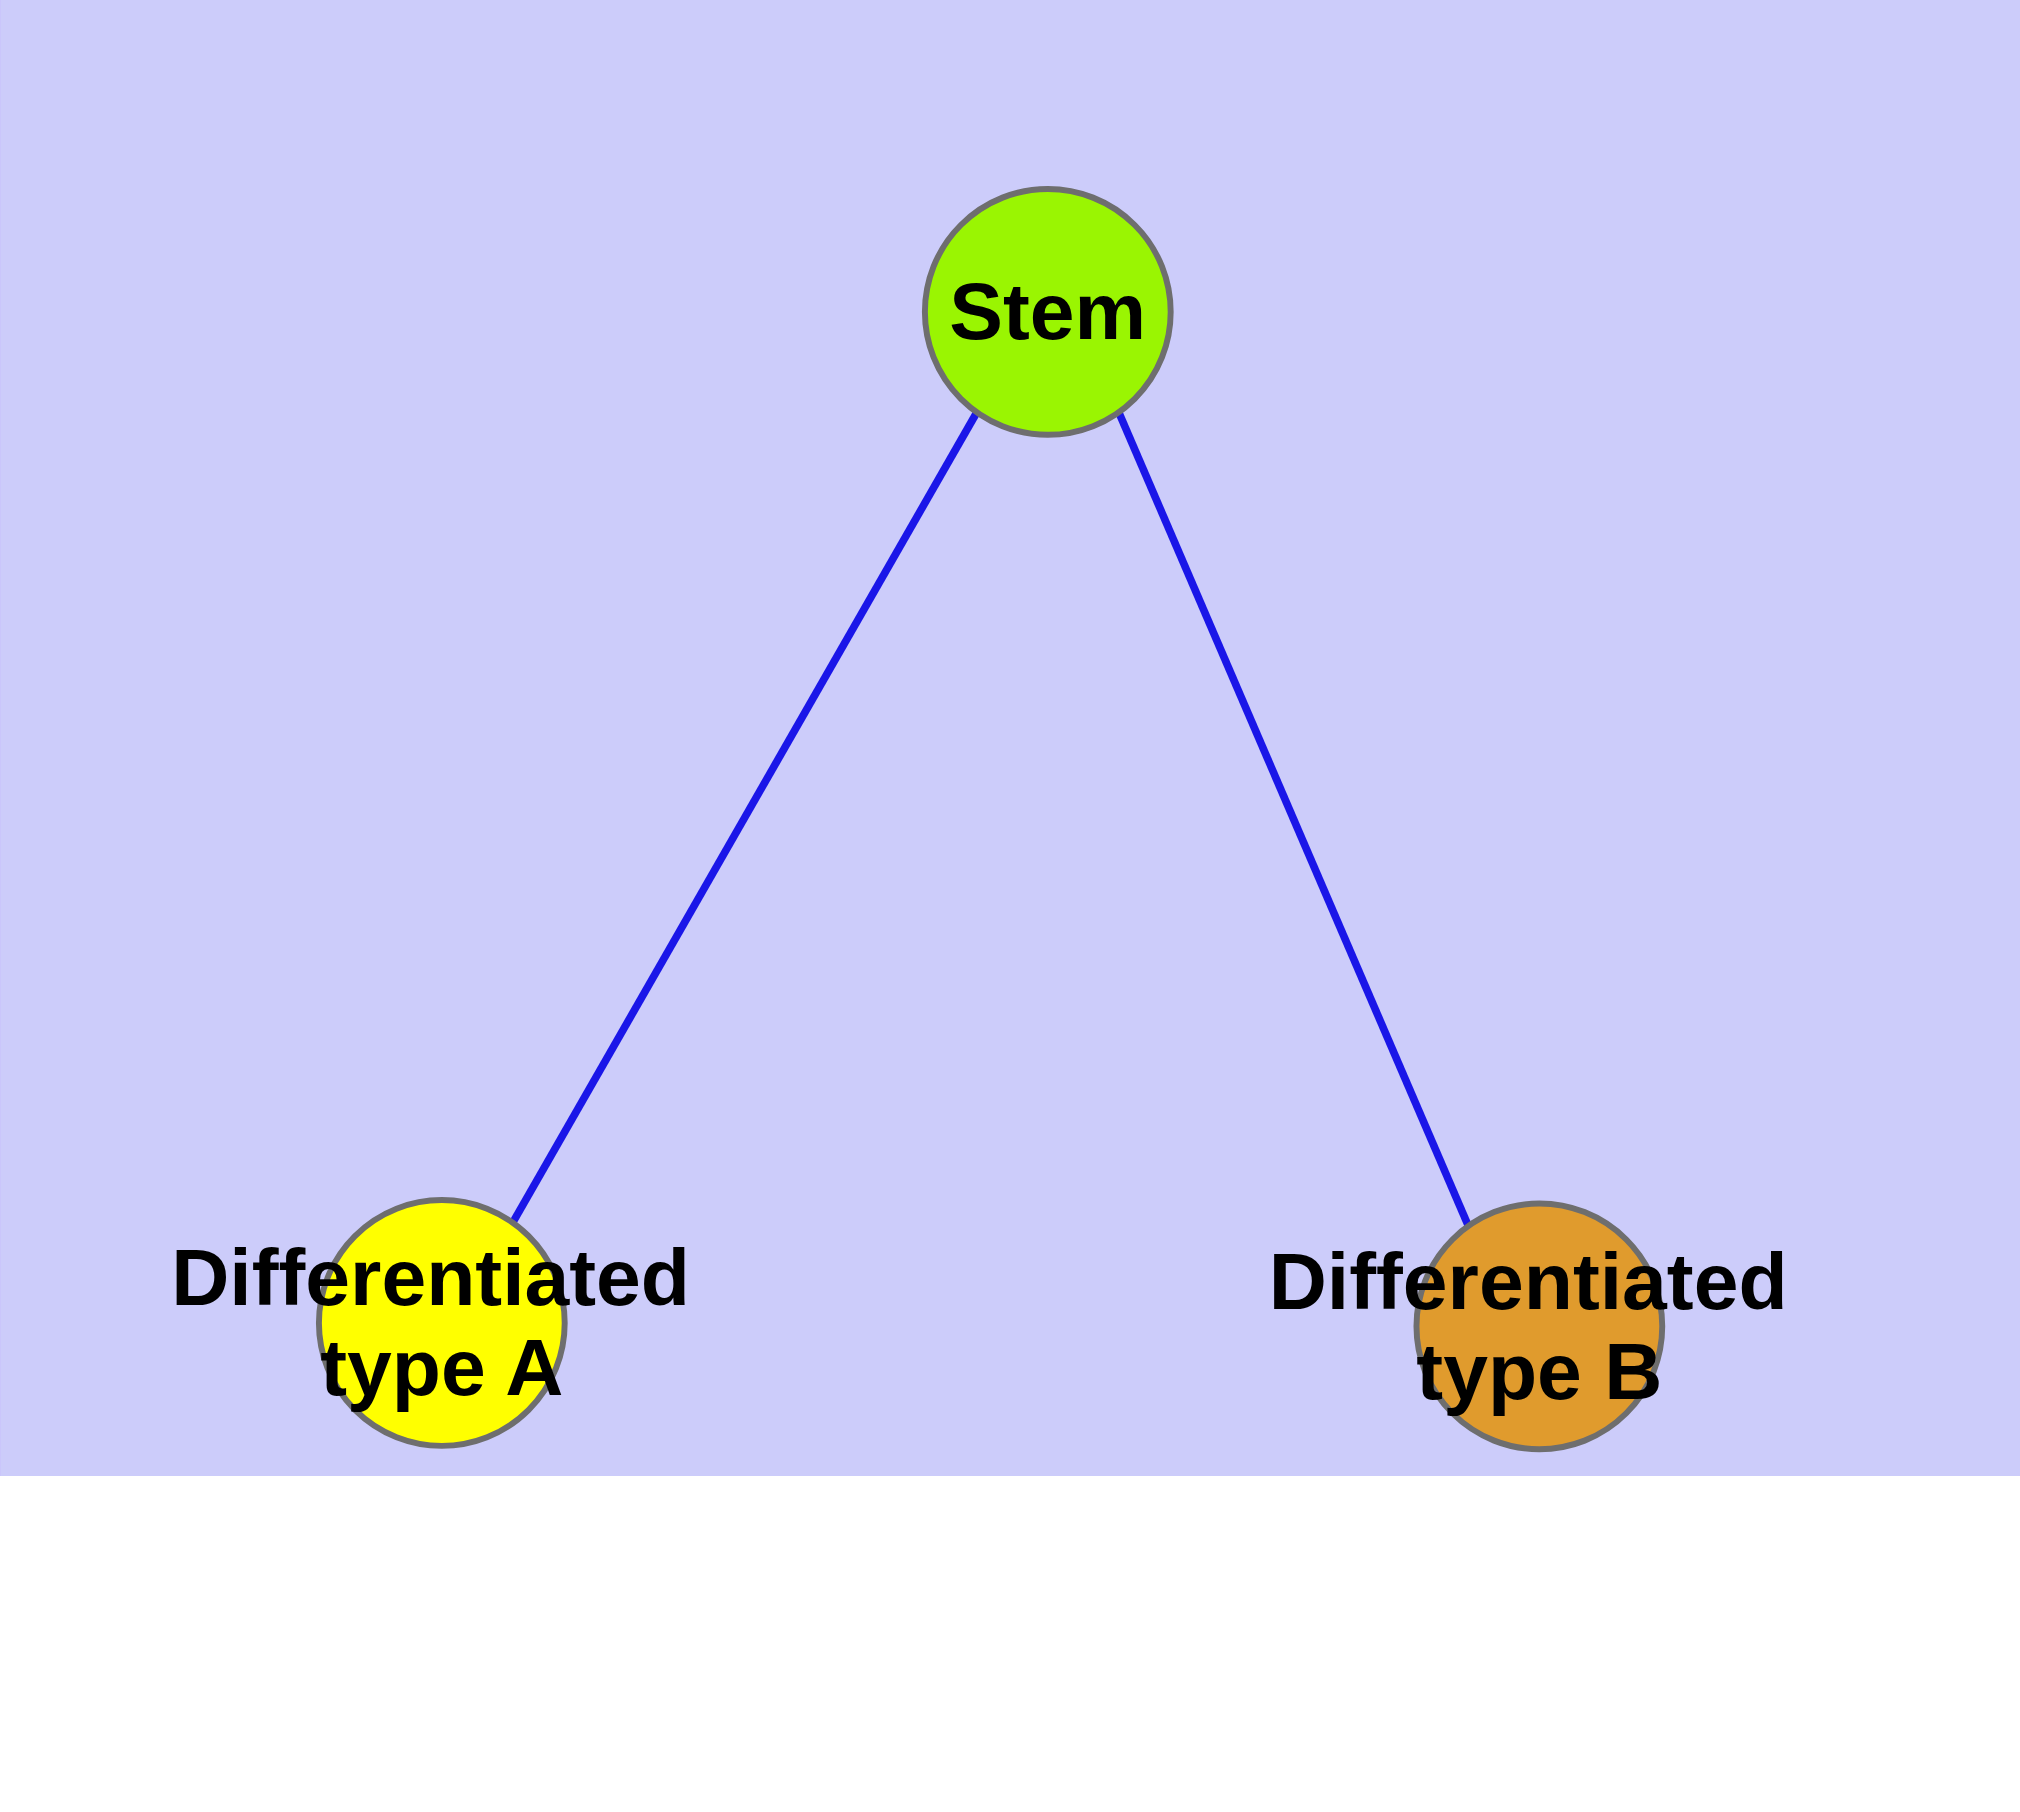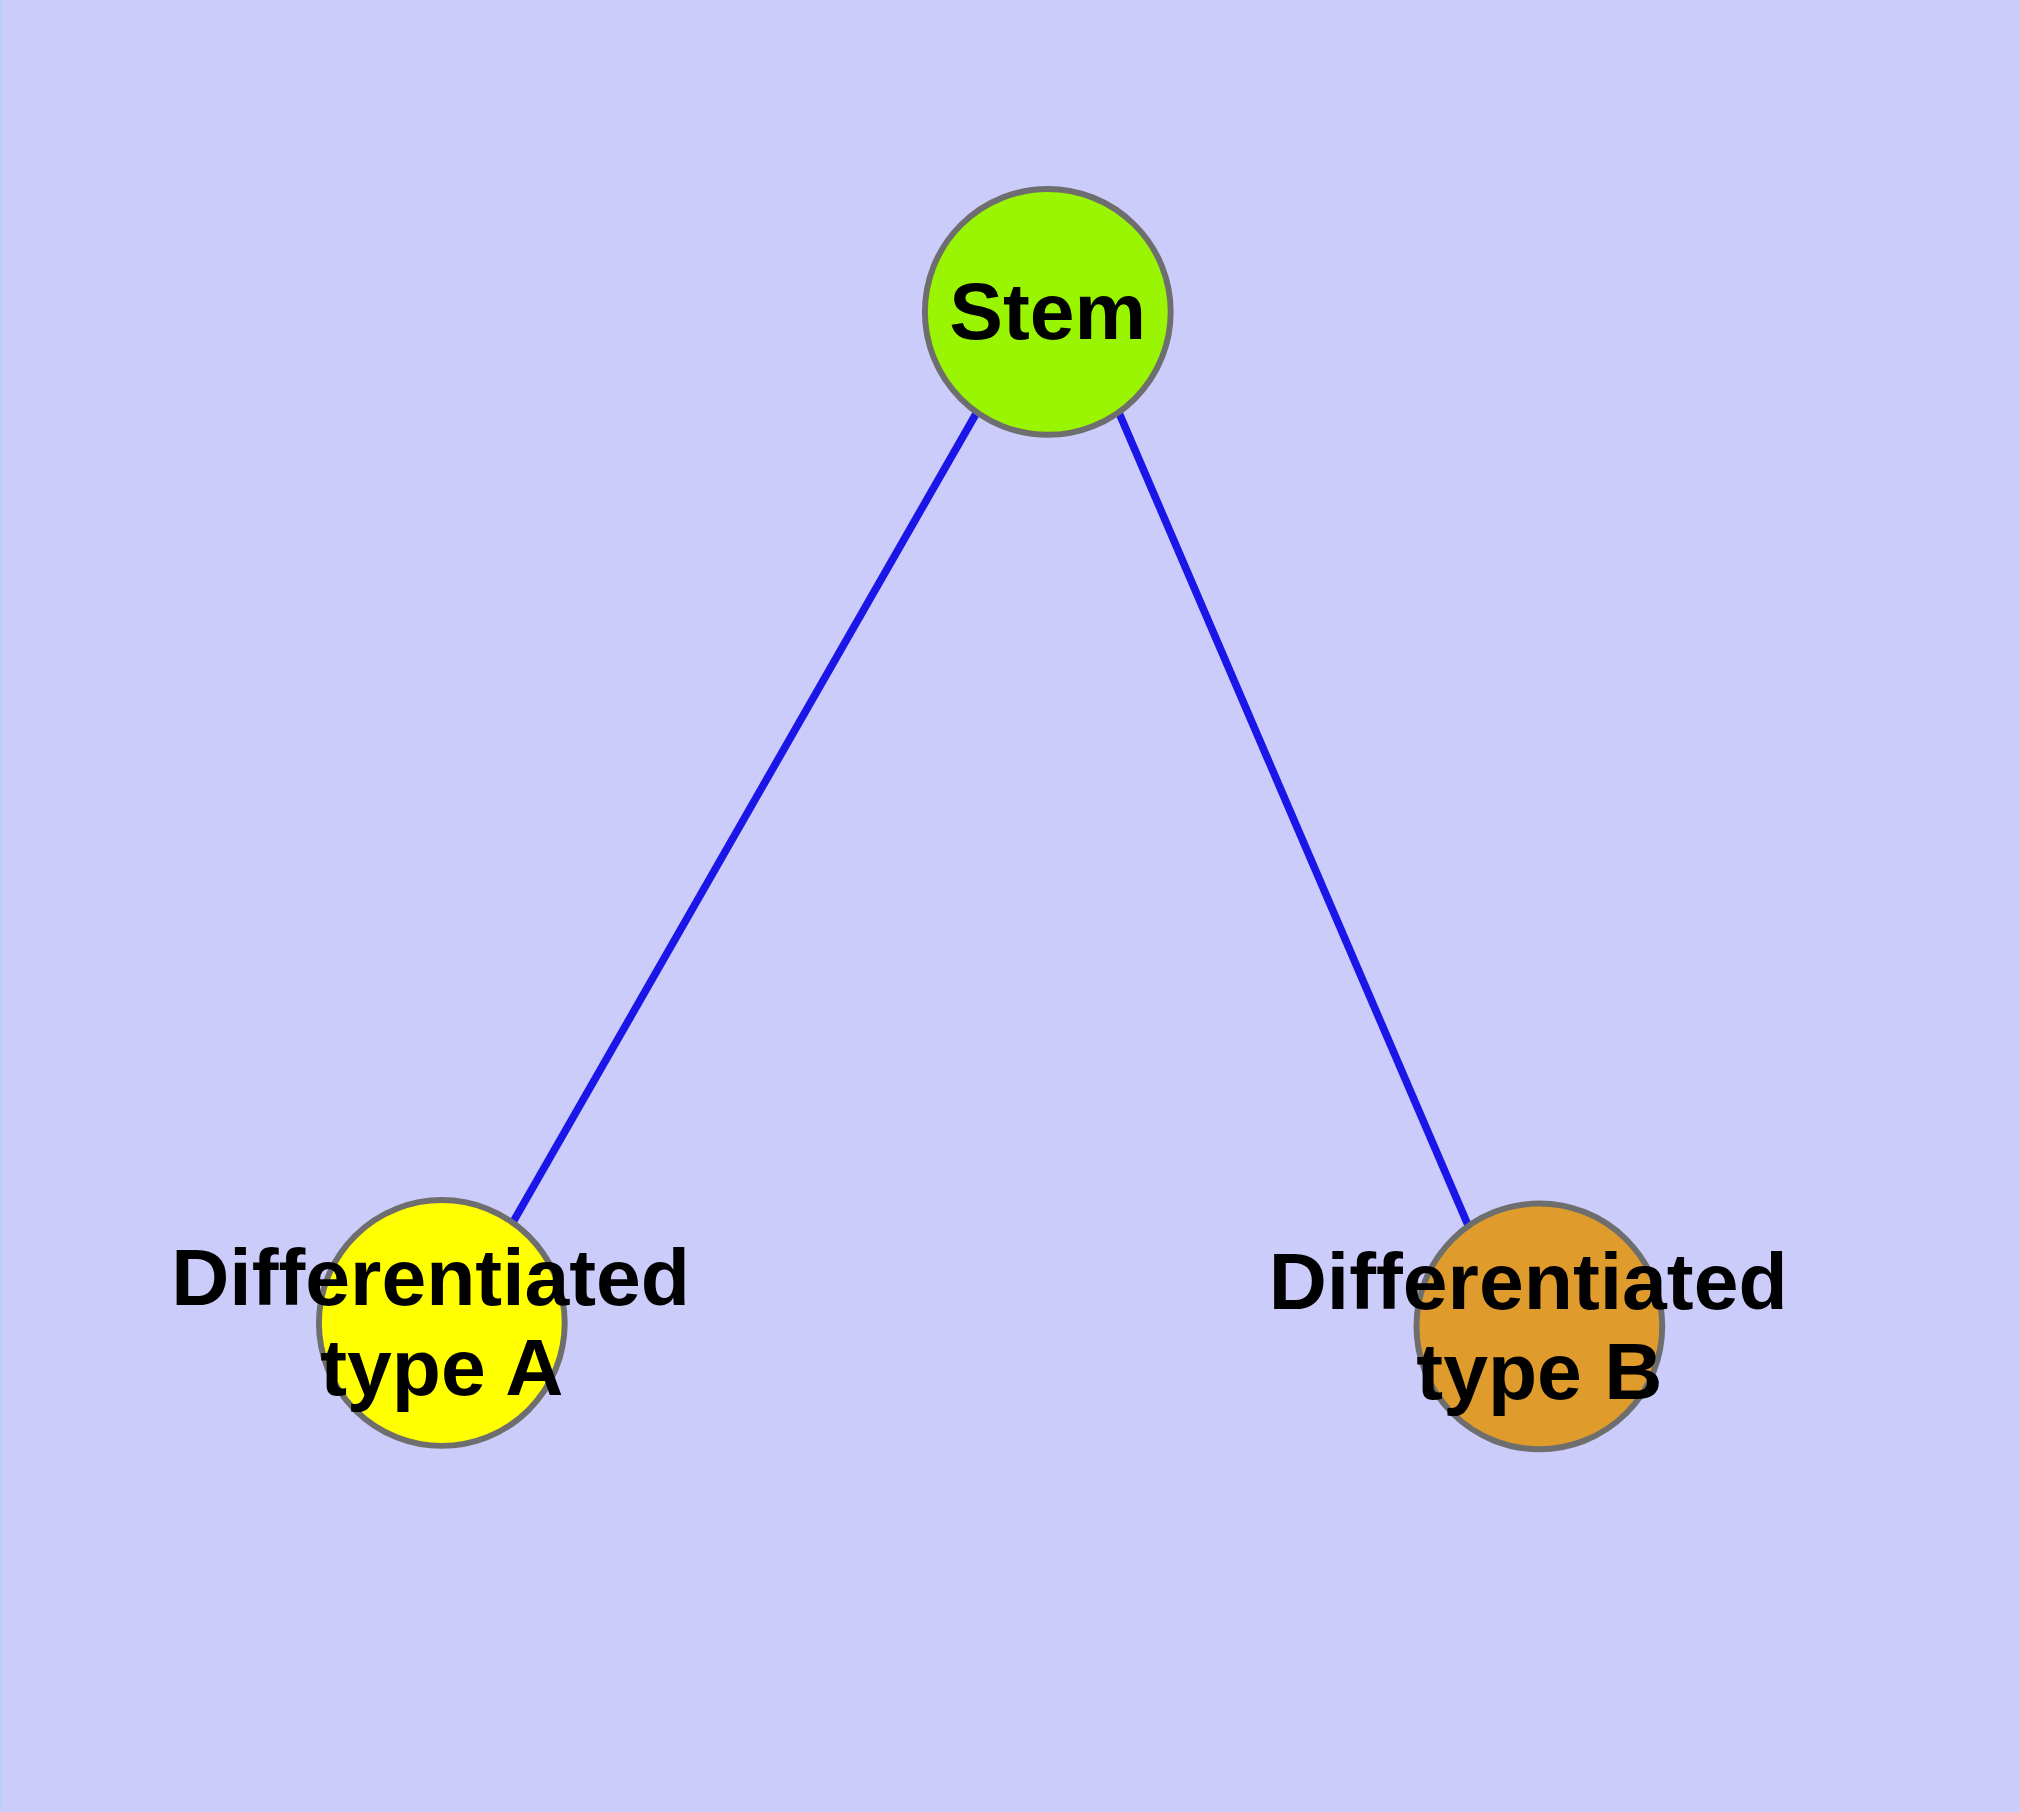--- a/index.html
+++ b/index.html
@@ -27,21 +27,21 @@
     font-family: "Liberation Sans", "DejaVu Sans", sans-serif;
     font-weight: bold;
     fill: #000000;
     text-anchor: middle;
     paint-order: normal;
   }
 </style>
 </head>
 <body>
 
-<div id="canvas" style="width: 2021px; height: 1812px; background: #5eead4;">
+<div id="canvas" style="width: 2021px; height: 1476px; background: #c4b5fd;">
   <svg id="graph-svg" viewBox="0 0 2384 2138" xmlns="http://www.w3.org/2000/svg" style="width: 2021px; height: 1812px;">
 
     <rect id="bg-rect" x="0" y="0" width="2384" height="2138" fill="#ccccfa"></rect>
 
     <g id="edges-layer">
       <line id="edge-0" stroke-linecap="butt" x1="1152" y1="487" x2="605" y2="1442" stroke="#1a16e8" stroke-width="9"></line>
       <line id="edge-1" stroke-linecap="butt" x1="1320" y1="487" x2="1732" y2="1446" stroke="#1a16e8" stroke-width="9"></line>
     </g>
 
     <g id="nodes-layer">

